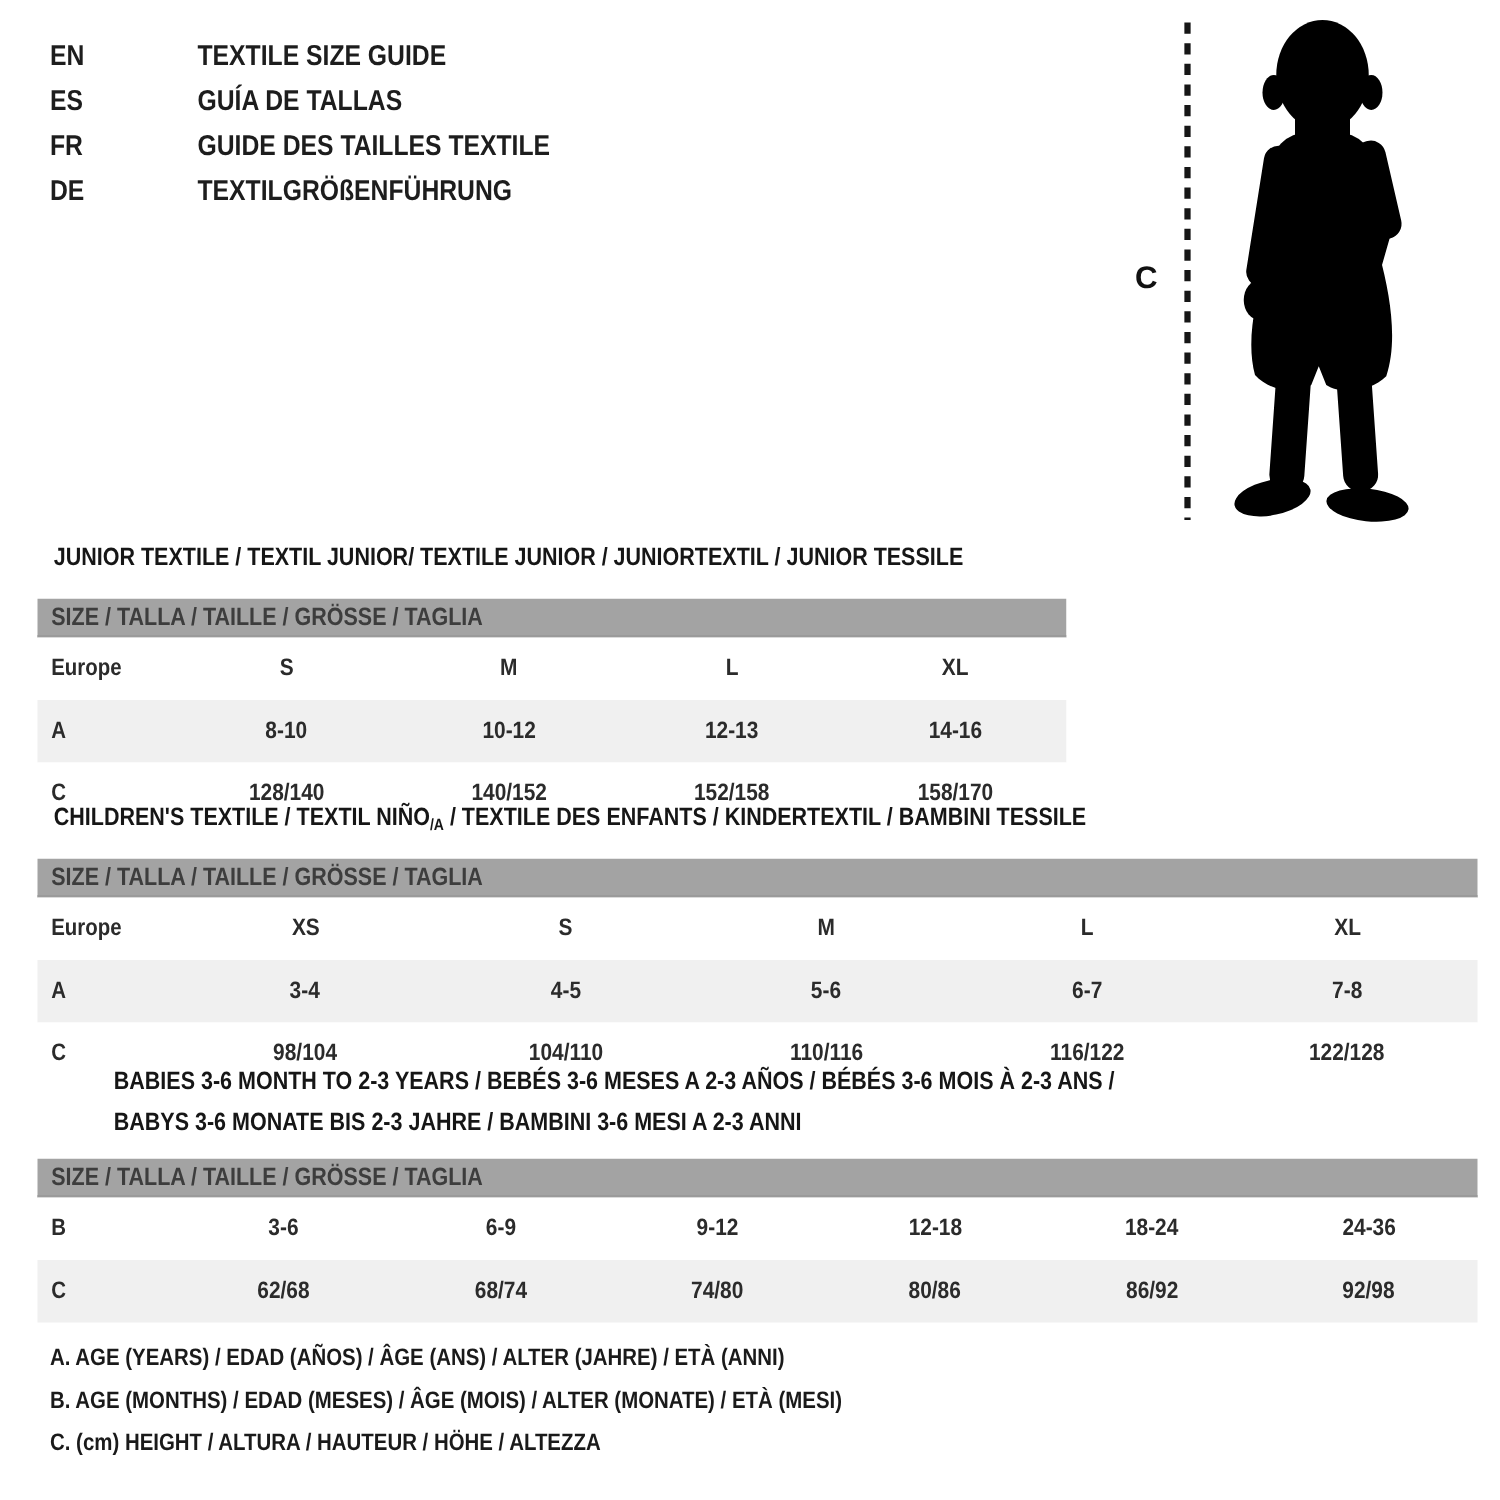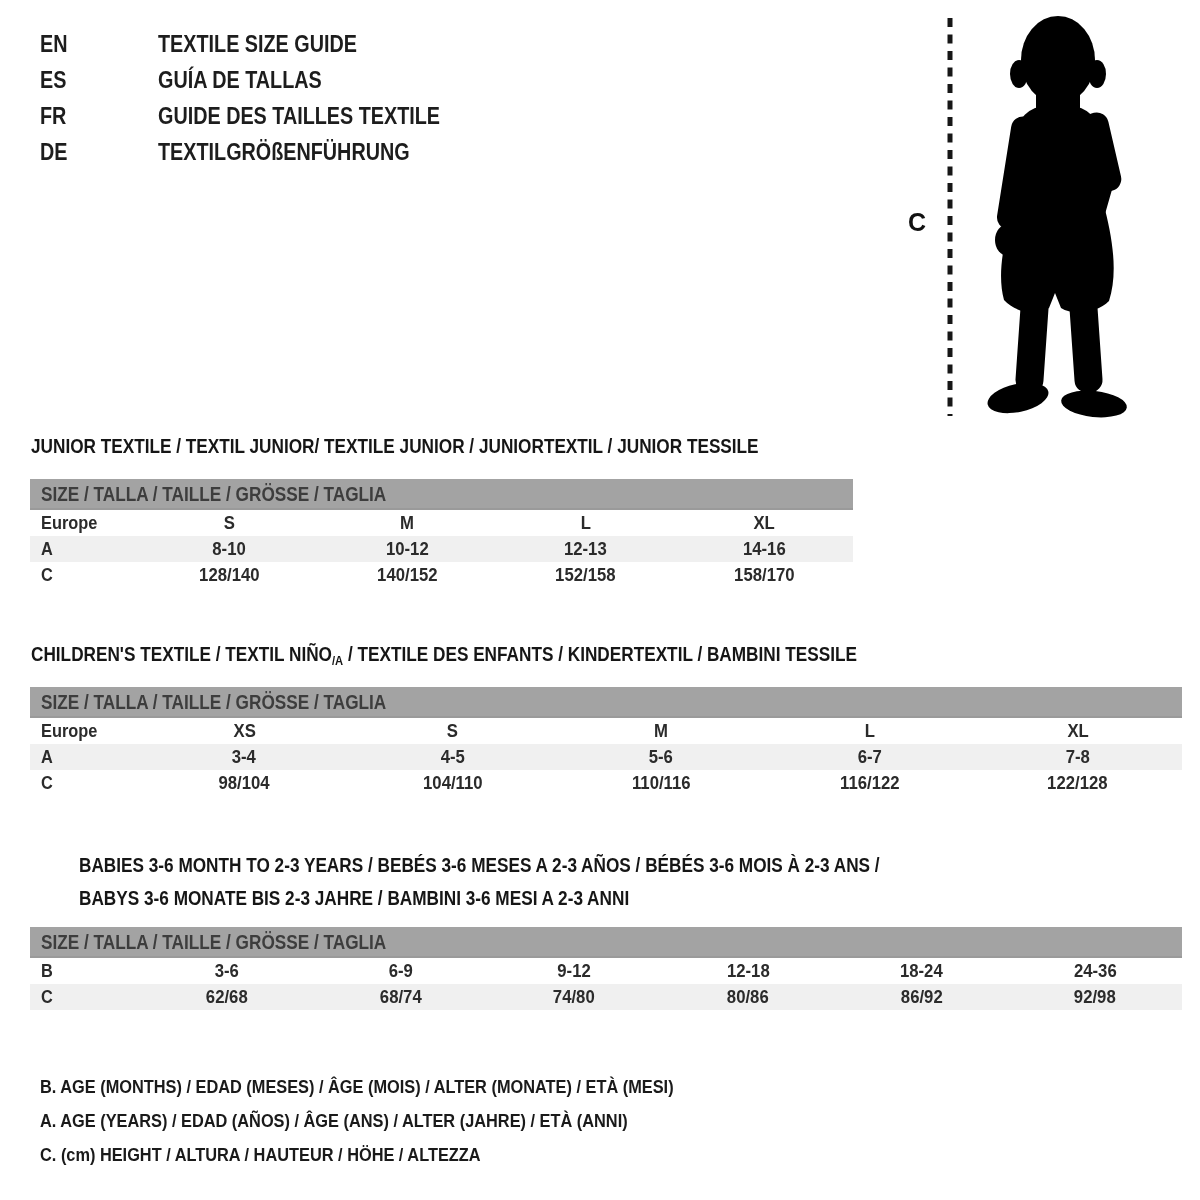--- a/index.html
+++ b/index.html
@@ -14,27 +14,27 @@
   .lang-block { position:absolute; left:40px; top:26px; }
   .lang-row { display:flex; height:36px; align-items:center;gap:40px; }
   .lang-code { width:78px; font-size:23px; font-weight:700; color:#1d1d1d; }
   .lang-title { font-size:23px; font-weight:700; color:#1d1d1d; }
 
   
   .figure-svg { position:absolute; left:938px; top:10px; }
   .height-label { position:absolute; left:908px; top:208px; font-size:25px; font-weight:700; color:#111; }
 
   
-  .sec-heading { position:absolute; left:31px; font-size:20px; font-weight:700; color:#161616; line-height:22px; }
+  .sec-heading { position:absolute; left:43px; font-size:20px; font-weight:700; color:#161616; line-height:22px; }
   .sub { font-size:13px; vertical-align:-4px; font-weight:700; }
 
   
   .tbl { position:absolute; left:30px; }
   .tbl-head { height:31px; line-height:31px; background:#a3a3a3; border-bottom:2px solid #9a9a9a; padding-left:11px; font-size:20px; font-weight:700; color:#3d3d3d; }
-  .trow { display:flex; height:26px; align-items:center; font-size:19px; font-weight:700; color:#2b2b2b; }
+  .trow { display:flex; height:50px; align-items:center; font-size:19px; font-weight:700; color:#2b2b2b; }
   .r-gray { background:#f0f0f0; }
   .r-white { background:#ffffff; }
   .lbl { width:110px; padding-left:11px; text-align:left; }
   .val { flex:1; text-align:center; }
 
   
   .footnotes { position:absolute; left:40px; top:1070px; }
   .fn-line { height:34px; line-height:34px; font-size:19px; font-weight:700; color:#1a1a1a; }
 </style>
 </head>
@@ -162,18 +162,18 @@
       <span class="val"><span class="cxc">62/68</span></span>
       <span class="val"><span class="cxc">68/74</span></span>
       <span class="val"><span class="cxc">74/80</span></span>
       <span class="val"><span class="cxc">80/86</span></span>
       <span class="val"><span class="cxc">86/92</span></span>
       <span class="val"><span class="cxc">92/98</span></span>
     </div>
   </div>
 
   <div class="footnotes">
+    <div class="fn-line"><span class="cx">A. AGE (YEARS) / EDAD (AÑOS) / ÂGE (ANS) / ALTER (JAHRE) / ETÀ (ANNI)</span></div>
     <div class="fn-line"><span class="cx">B. AGE (MONTHS) / EDAD (MESES) / ÂGE (MOIS) / ALTER (MONATE) / ETÀ (MESI)</span></div>
-    <div class="fn-line"><span class="cx">A. AGE (YEARS) / EDAD (AÑOS) / ÂGE (ANS) / ALTER (JAHRE) / ETÀ (ANNI)</span></div>
     <div class="fn-line"><span class="cx">C. (cm) HEIGHT / ALTURA / HAUTEUR / HÖHE / ALTEZZA</span></div>
   </div>
 
 </div>
 
 </body></html>

